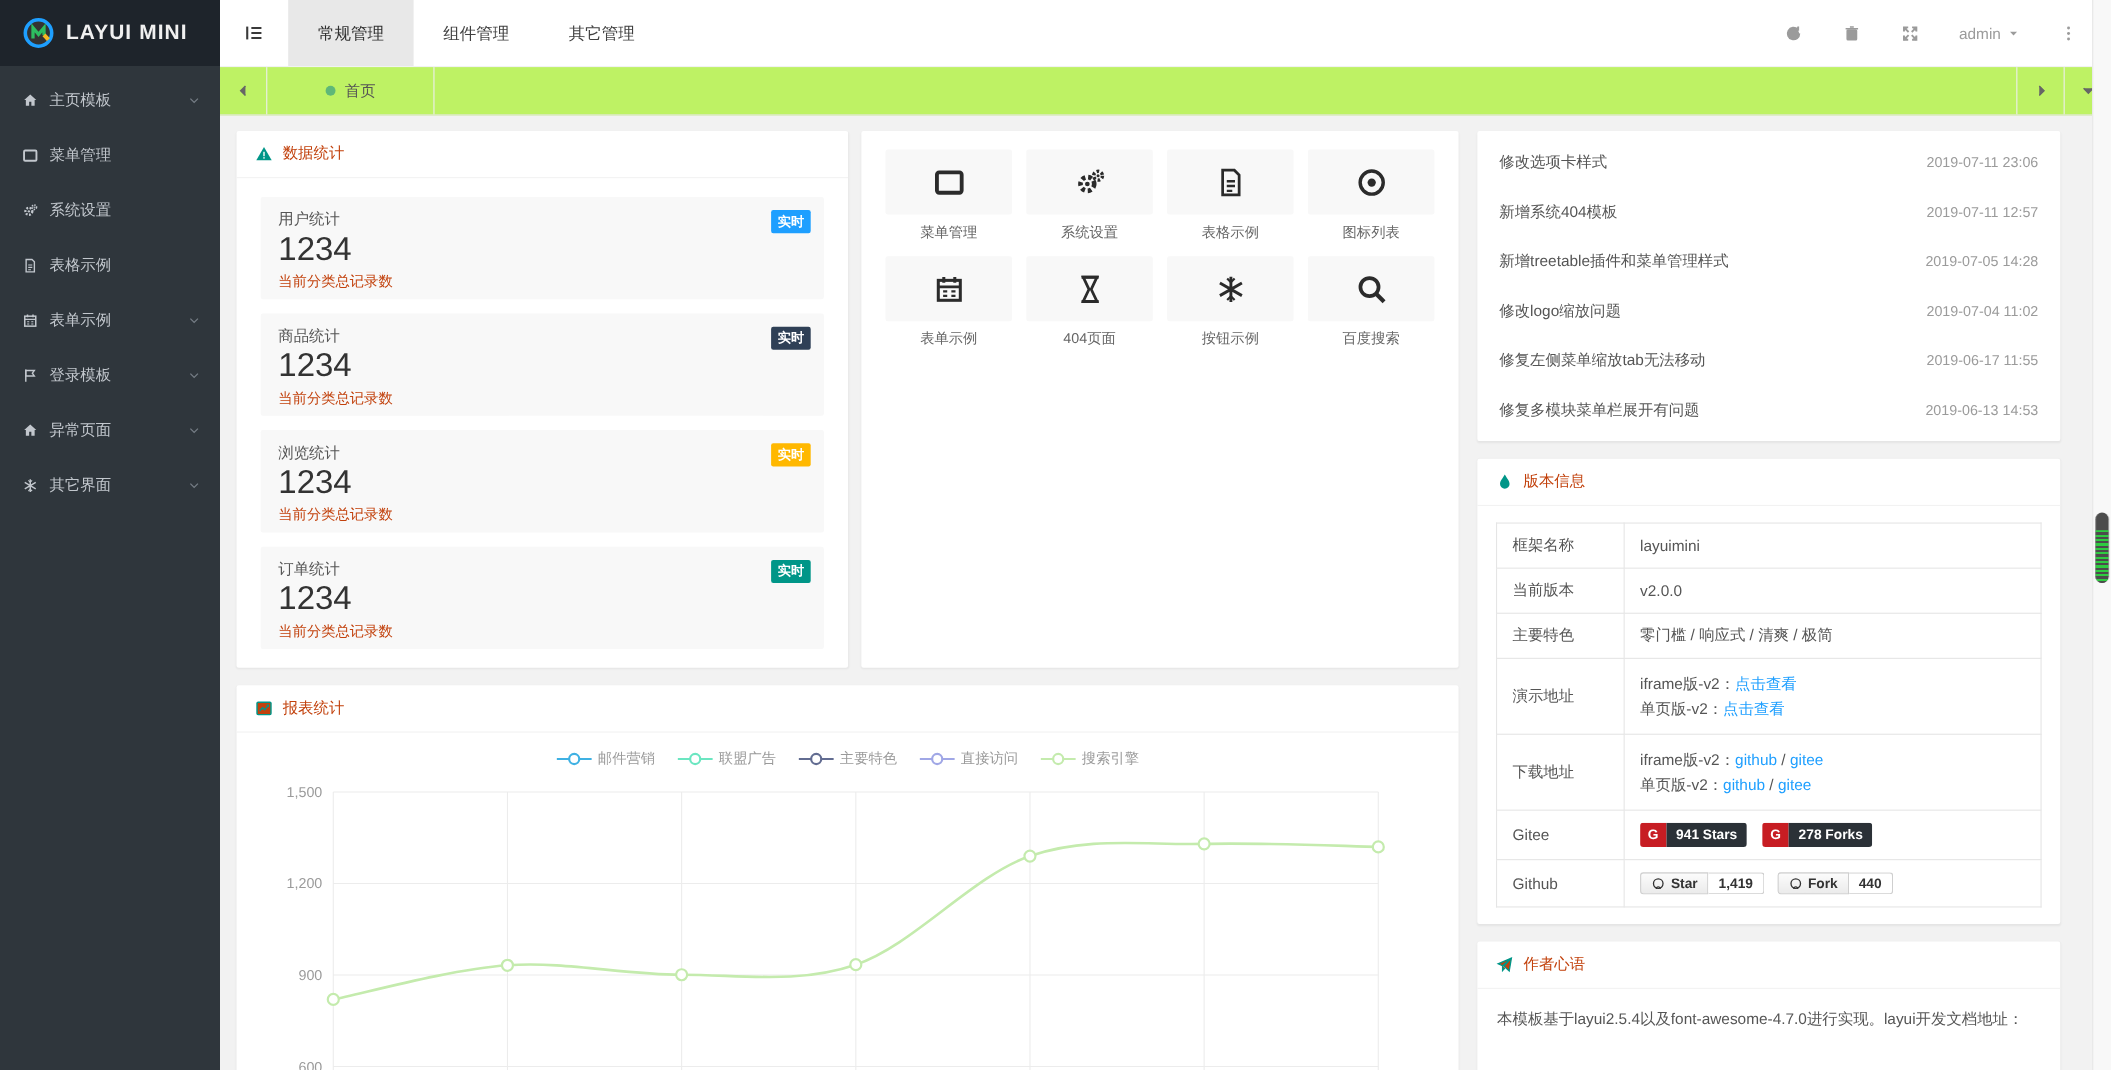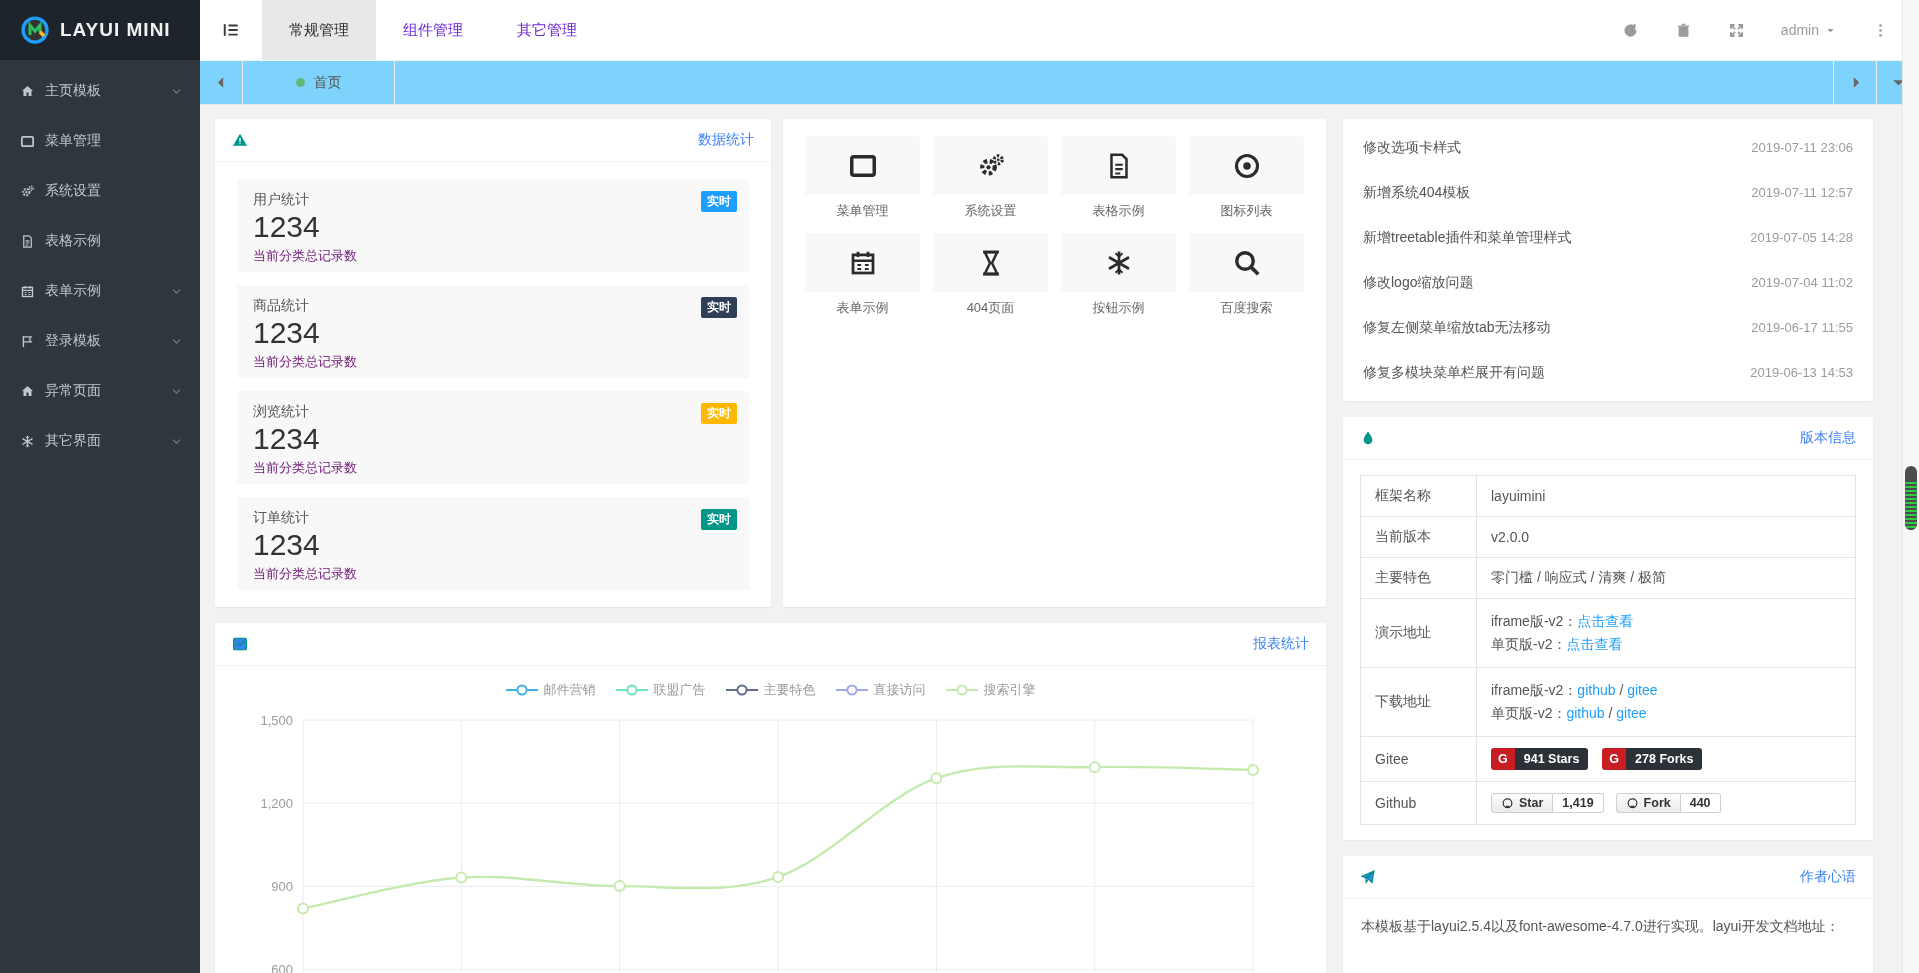--- a/index.html
+++ b/index.html
@@ -16,54 +16,54 @@
   .menu-item { height:50px; display:flex; align-items:center; gap:10px; padding:0 18px 0 20px; color:#c2c7cd; font-size:14px; cursor:pointer; }
   .menu-item .m-ic svg { width:15px; height:15px; }
   .menu-item .chev { margin-left:auto; color:#757d85; }
   .menu-item .chev svg { width:11px; height:11px; }
 
   
   .main { margin-left:200px; }
   .header { height:60px; background:#fff; display:flex; align-items:stretch; }
   .burger { width:62px; display:flex; align-items:center; justify-content:center; color:#3a3a3a; cursor:pointer; }
   .burger svg { width:20px; height:20px; }
-  .nav-tab { padding:0 27px; display:flex; align-items:center; font-size:15px; color:#6d28d9; cursor:pointer; }
+  .nav-tab { padding:0 27px; display:flex; align-items:center; font-size:15px; color:#404040; cursor:pointer; }
   .nav-tab.active { background:#e8e8e8; color:#2f2f2f; }
   .header-right { margin-left:auto; display:flex; align-items:center; gap:36px; padding-right:30px; color:#9b9b9b; }
   .header-right .hbtn { cursor:pointer; display:flex; align-items:center; gap:6px; font-size:14px; }
   .header-right .hbtn svg { width:17px; height:17px; }
   .caret svg { width:11px!important; height:11px!important; }
 
   
-  .tabbar { height:45px; background:#7dd3fc; border-top:1px solid #f2f2f2; border-bottom:1px solid #e6e6e6; display:flex; align-items:stretch; }
+  .tabbar { height:45px; background:#bef264; border-top:1px solid #f2f2f2; border-bottom:1px solid #e6e6e6; display:flex; align-items:stretch; }
   .tb-btn { width:43px; display:flex; align-items:center; justify-content:center; color:#666; border-right:1px solid #eee; cursor:pointer; }
   .tb-btn svg { width:13px; height:13px; }
   .tb-btn.bl { border-right:none; border-left:1px solid #eee; }
   .page-tab { width:152px; display:flex; align-items:center; justify-content:center; gap:9px; font-size:14px; color:#555; border-right:1px solid #eee; cursor:pointer; }
   .dot { width:9px; height:9px; border-radius:50%; background:#5fb878; }
   .tb-spacer { flex:1; }
 
   
   .content { height:868px; padding:14px 12px 0 15px; display:flex; gap:17px; overflow:hidden; }
   .col-left { width:1111px; flex:none; }
   .col-right { width:530px; flex:none; }
   .card { background:#fff; border-radius:2px; box-shadow:0 1px 2px rgba(0,0,0,.06); margin-bottom:16px; }
-  .card-header { height:43px; display:flex; align-items:center; gap:9px; padding:0 17px; border-bottom:1px solid #f2f2f2; font-size:14px; color:#3b82f6;justify-content:space-between; }
+  .card-header { height:43px; display:flex; align-items:center; gap:9px; padding:0 17px; border-bottom:1px solid #f2f2f2; font-size:14px; color:#c2410c; }
   .card-header .ic svg { width:16px; height:16px; }
 
   .top-row { display:flex; gap:12px; align-items:stretch; }
   .card-stats { width:556px; }
   .card-quick { width:543px; }
 
   
   .stats-body { padding:17px 22px; display:grid; grid-template-columns:1fr; gap:13px; }
   .stat-box { background:#f8f8f8; border-radius:2px; padding:12px 16px; position:relative; height:93px; }
   .stat-label { font-size:14px; color:#555; }
   .stat-value { font-size:30px; color:#333; line-height:1.15; margin:1px 0 2px; }
-  .stat-desc { font-size:13px; color:#701a75; }
+  .stat-desc { font-size:13px; color:#c2410c; }
   .stat-badge { position:absolute; right:12px; top:12px; color:#fff; font-size:12px; font-weight:bold; padding:2px 6px; border-radius:2px; }
 
   
   .quick-body { padding:17px 22px 6px; display:grid; grid-template-columns:repeat(4,1fr); column-gap:13px; }
   .q-cell { text-align:center; cursor:pointer; }
   .q-tile { background:#f8f8f8; border-radius:2px; height:59px; display:flex; align-items:center; justify-content:center; color:#2b2b2b; }
   .q-tile svg { width:30px; height:30px; }
   .q-label { font-size:13px; color:#666; margin:7px 0 13px; }
 
   

